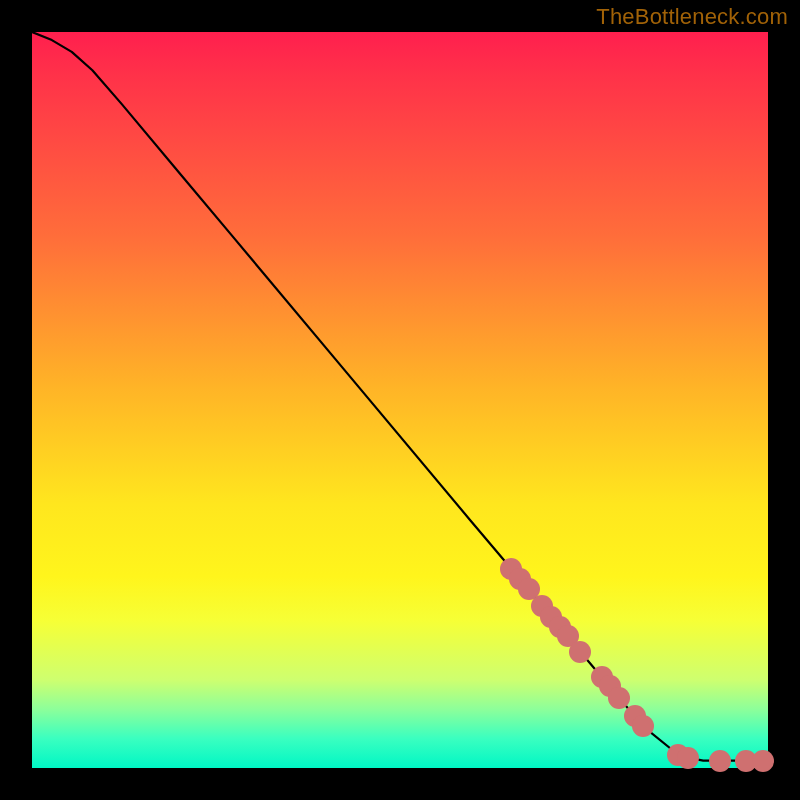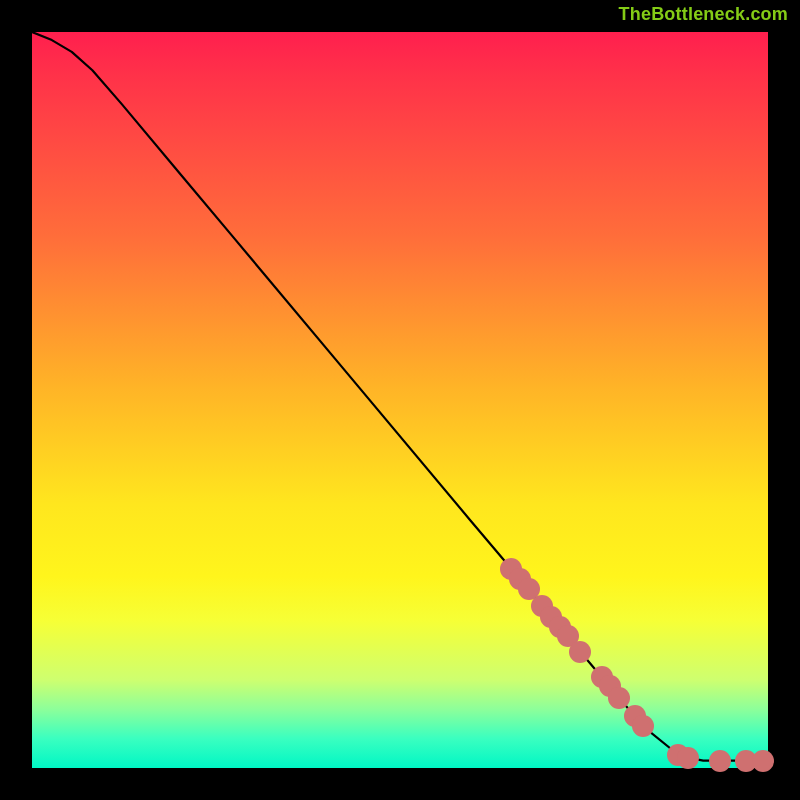--- a/index.html
+++ b/index.html
@@ -14,23 +14,23 @@
   .frame {
     position: relative;
     width: 800px;
     height: 800px;
     background: #000;
   }
   .watermark {
     position: absolute;
     top: 4px;
     right: 12px;
-    color: #84cc16;
-    font-size: 18px;
-    font-weight: 700;
+    color: #a16207;
+    font-size: 22px;
+    font-weight: 400;
     letter-spacing: 0.2px;
     z-index: 5;
     user-select: none;
   }
   .plot-area {
     position: absolute;
     left: 32px;
     top: 32px;
     width: 736px;
     height: 736px;

